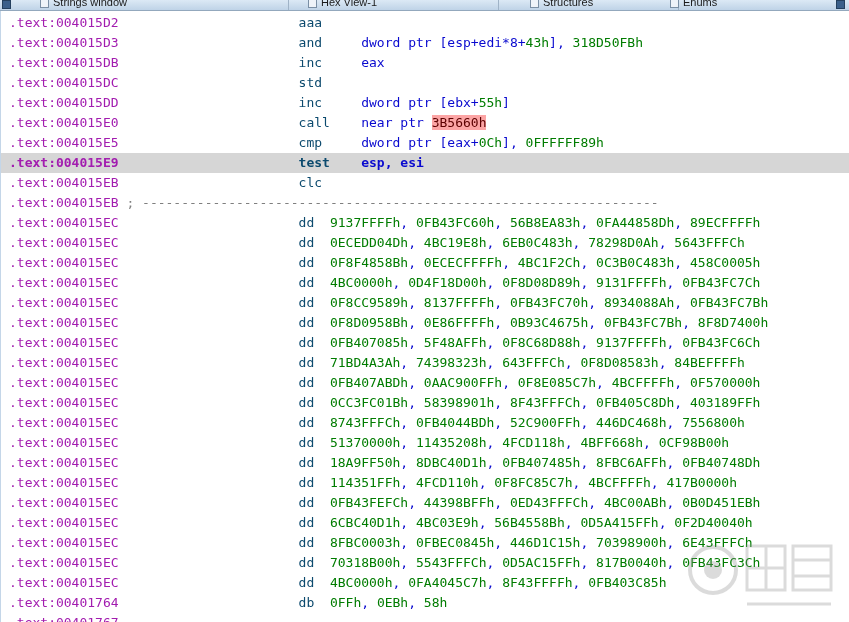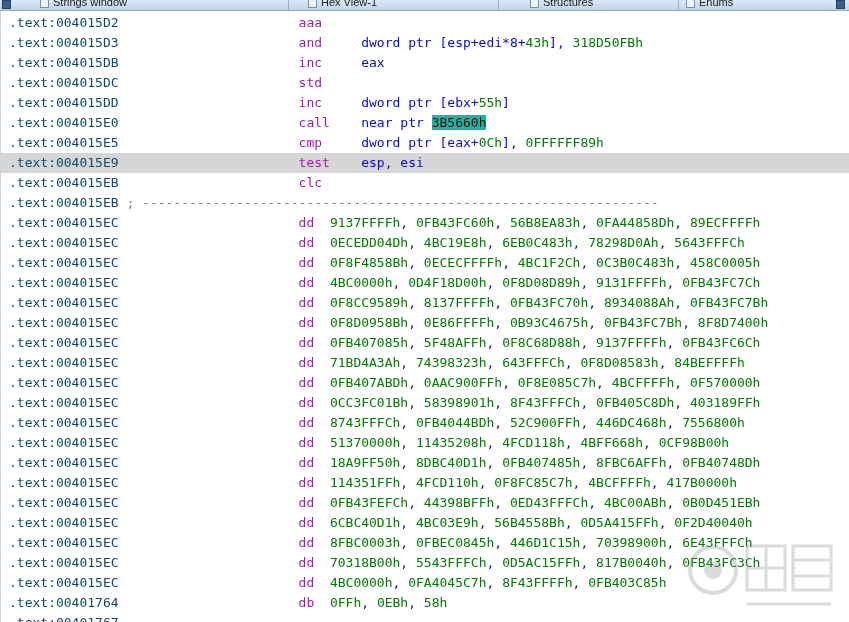--- a/index.html
+++ b/index.html
@@ -31,28 +31,28 @@
   }
   
   .listing{
     position:absolute;top:11px;left:0;right:0;bottom:0;
     background:#fff;overflow:hidden;
     font-size:13px;line-height:20px;white-space:pre;
     padding:2px 0 0 8px;
     border-left:1px solid #c4d6e8;
   }
   .row{height:20px;margin-left:-8px;padding-left:8px;}
-  .row.hl{background:#d6d6d6;}
-  .t-addr{color:#0c4a6e;}
-  .t-mn{color:#a21caf;}
+  .row.hl{background:#d6d6d6;font-weight:bold;}
+  .t-addr{color:#a21caf;}
+  .t-mn{color:#0c4a6e;}
   .t-op{color:#0909cf;}
   .t-num{color:#007c00;}
   .t-sep{color:#7f7f7f;}
   .t-pad{color:#000;}
-  .t-hlred{background:#14b8a6;color:#5c0000;}
+  .t-hlred{background:#fca5a5;color:#5c0000;}
   
   .watermark{
     position:absolute;right:6px;bottom:4px;opacity:.30;z-index:9;
     pointer-events:none;
   }
 </style>
 </head>
 <body>
 
 <div class="tabbar">
@@ -72,21 +72,21 @@
 
   <span class="tsep" style="left:498px"></span>
 
   <div class="tab" style="left:530px">
     <span class="ticon"></span>
     <span class="tlabel">Structures</span>
   </div>
 
   <span class="tsep" style="left:678px"></span>
 
-  <div class="tab" style="left:686px">
+  <div class="tab" style="left:670px">
     <span class="ticon"></span>
     <span class="tlabel">Enums</span>
   </div>
 
   <span class="tbicon" style="left:836px"></span>
 </div>
 
 <div class="listing"><div class="row"><span class="t-addr">.text:004015D2</span><span class="t-pad">                       </span><span class="t-mn">aaa</span></div><div class="row"><span class="t-addr">.text:004015D3</span><span class="t-pad">                       </span><span class="t-mn">and     </span><span class="t-op">dword ptr [esp+edi*8+</span><span class="t-num">43h</span><span class="t-op">], </span><span class="t-num">318D50FBh</span></div><div class="row"><span class="t-addr">.text:004015DB</span><span class="t-pad">                       </span><span class="t-mn">inc     </span><span class="t-op">eax</span></div><div class="row"><span class="t-addr">.text:004015DC</span><span class="t-pad">                       </span><span class="t-mn">std</span></div><div class="row"><span class="t-addr">.text:004015DD</span><span class="t-pad">                       </span><span class="t-mn">inc     </span><span class="t-op">dword ptr [ebx+</span><span class="t-num">55h</span><span class="t-op">]</span></div><div class="row"><span class="t-addr">.text:004015E0</span><span class="t-pad">                       </span><span class="t-mn">call    </span><span class="t-op">near ptr </span><span class="t-hlred">3B5660h</span></div><div class="row"><span class="t-addr">.text:004015E5</span><span class="t-pad">                       </span><span class="t-mn">cmp     </span><span class="t-op">dword ptr [eax+</span><span class="t-num">0Ch</span><span class="t-op">], </span><span class="t-num">0FFFFFF89h</span></div><div class="row hl"><span class="t-addr">.text:004015E9</span><span class="t-pad">                       </span><span class="t-mn">test    </span><span class="t-op">esp, esi</span></div><div class="row"><span class="t-addr">.text:004015EB</span><span class="t-pad">                       </span><span class="t-mn">clc</span></div><div class="row"><span class="t-addr">.text:004015EB</span><span class="t-sep"> ; ------------------------------------------------------------------</span></div><div class="row"><span class="t-addr">.text:004015EC</span><span class="t-pad">                       </span><span class="t-mn">dd</span><span class="t-pad">  </span><span class="t-num">9137FFFFh</span><span class="t-op">, </span><span class="t-num">0FB43FC60h</span><span class="t-op">, </span><span class="t-num">56B8EA83h</span><span class="t-op">, </span><span class="t-num">0FA44858Dh</span><span class="t-op">, </span><span class="t-num">89ECFFFFh</span></div><div class="row"><span class="t-addr">.text:004015EC</span><span class="t-pad">                       </span><span class="t-mn">dd</span><span class="t-pad">  </span><span class="t-num">0ECEDD04Dh</span><span class="t-op">, </span><span class="t-num">4BC19E8h</span><span class="t-op">, </span><span class="t-num">6EB0C483h</span><span class="t-op">, </span><span class="t-num">78298D0Ah</span><span class="t-op">, </span><span class="t-num">5643FFFCh</span></div><div class="row"><span class="t-addr">.text:004015EC</span><span class="t-pad">                       </span><span class="t-mn">dd</span><span class="t-pad">  </span><span class="t-num">0F8F4858Bh</span><span class="t-op">, </span><span class="t-num">0ECECFFFFh</span><span class="t-op">, </span><span class="t-num">4BC1F2Ch</span><span class="t-op">, </span><span class="t-num">0C3B0C483h</span><span class="t-op">, </span><span class="t-num">458C0005h</span></div><div class="row"><span class="t-addr">.text:004015EC</span><span class="t-pad">                       </span><span class="t-mn">dd</span><span class="t-pad">  </span><span class="t-num">4BC0000h</span><span class="t-op">, </span><span class="t-num">0D4F18D00h</span><span class="t-op">, </span><span class="t-num">0F8D08D89h</span><span class="t-op">, </span><span class="t-num">9131FFFFh</span><span class="t-op">, </span><span class="t-num">0FB43FC7Ch</span></div><div class="row"><span class="t-addr">.text:004015EC</span><span class="t-pad">                       </span><span class="t-mn">dd</span><span class="t-pad">  </span><span class="t-num">0F8CC9589h</span><span class="t-op">, </span><span class="t-num">8137FFFFh</span><span class="t-op">, </span><span class="t-num">0FB43FC70h</span><span class="t-op">, </span><span class="t-num">8934088Ah</span><span class="t-op">, </span><span class="t-num">0FB43FC7Bh</span></div><div class="row"><span class="t-addr">.text:004015EC</span><span class="t-pad">                       </span><span class="t-mn">dd</span><span class="t-pad">  </span><span class="t-num">0F8D0958Bh</span><span class="t-op">, </span><span class="t-num">0E86FFFFh</span><span class="t-op">, </span><span class="t-num">0B93C4675h</span><span class="t-op">, </span><span class="t-num">0FB43FC7Bh</span><span class="t-op">, </span><span class="t-num">8F8D7400h</span></div><div class="row"><span class="t-addr">.text:004015EC</span><span class="t-pad">                       </span><span class="t-mn">dd</span><span class="t-pad">  </span><span class="t-num">0FB407085h</span><span class="t-op">, </span><span class="t-num">5F48AFFh</span><span class="t-op">, </span><span class="t-num">0F8C68D88h</span><span class="t-op">, </span><span class="t-num">9137FFFFh</span><span class="t-op">, </span><span class="t-num">0FB43FC6Ch</span></div><div class="row"><span class="t-addr">.text:004015EC</span><span class="t-pad">                       </span><span class="t-mn">dd</span><span class="t-pad">  </span><span class="t-num">71BD4A3Ah</span><span class="t-op">, </span><span class="t-num">74398323h</span><span class="t-op">, </span><span class="t-num">643FFFCh</span><span class="t-op">, </span><span class="t-num">0F8D08583h</span><span class="t-op">, </span><span class="t-num">84BEFFFFh</span></div><div class="row"><span class="t-addr">.text:004015EC</span><span class="t-pad">                       </span><span class="t-mn">dd</span><span class="t-pad">  </span><span class="t-num">0FB407ABDh</span><span class="t-op">, </span><span class="t-num">0AAC900FFh</span><span class="t-op">, </span><span class="t-num">0F8E085C7h</span><span class="t-op">, </span><span class="t-num">4BCFFFFh</span><span class="t-op">, </span><span class="t-num">0F570000h</span></div><div class="row"><span class="t-addr">.text:004015EC</span><span class="t-pad">                       </span><span class="t-mn">dd</span><span class="t-pad">  </span><span class="t-num">0CC3FC01Bh</span><span class="t-op">, </span><span class="t-num">58398901h</span><span class="t-op">, </span><span class="t-num">8F43FFFCh</span><span class="t-op">, </span><span class="t-num">0FB405C8Dh</span><span class="t-op">, </span><span class="t-num">403189FFh</span></div><div class="row"><span class="t-addr">.text:004015EC</span><span class="t-pad">                       </span><span class="t-mn">dd</span><span class="t-pad">  </span><span class="t-num">8743FFFCh</span><span class="t-op">, </span><span class="t-num">0FB4044BDh</span><span class="t-op">, </span><span class="t-num">52C900FFh</span><span class="t-op">, </span><span class="t-num">446DC468h</span><span class="t-op">, </span><span class="t-num">7556800h</span></div><div class="row"><span class="t-addr">.text:004015EC</span><span class="t-pad">                       </span><span class="t-mn">dd</span><span class="t-pad">  </span><span class="t-num">51370000h</span><span class="t-op">, </span><span class="t-num">11435208h</span><span class="t-op">, </span><span class="t-num">4FCD118h</span><span class="t-op">, </span><span class="t-num">4BFF668h</span><span class="t-op">, </span><span class="t-num">0CF98B00h</span></div><div class="row"><span class="t-addr">.text:004015EC</span><span class="t-pad">                       </span><span class="t-mn">dd</span><span class="t-pad">  </span><span class="t-num">18A9FF50h</span><span class="t-op">, </span><span class="t-num">8DBC40D1h</span><span class="t-op">, </span><span class="t-num">0FB407485h</span><span class="t-op">, </span><span class="t-num">8FBC6AFFh</span><span class="t-op">, </span><span class="t-num">0FB40748Dh</span></div><div class="row"><span class="t-addr">.text:004015EC</span><span class="t-pad">                       </span><span class="t-mn">dd</span><span class="t-pad">  </span><span class="t-num">114351FFh</span><span class="t-op">, </span><span class="t-num">4FCD110h</span><span class="t-op">, </span><span class="t-num">0F8FC85C7h</span><span class="t-op">, </span><span class="t-num">4BCFFFFh</span><span class="t-op">, </span><span class="t-num">417B0000h</span></div><div class="row"><span class="t-addr">.text:004015EC</span><span class="t-pad">                       </span><span class="t-mn">dd</span><span class="t-pad">  </span><span class="t-num">0FB43FEFCh</span><span class="t-op">, </span><span class="t-num">44398BFFh</span><span class="t-op">, </span><span class="t-num">0ED43FFFCh</span><span class="t-op">, </span><span class="t-num">4BC00ABh</span><span class="t-op">, </span><span class="t-num">0B0D451EBh</span></div><div class="row"><span class="t-addr">.text:004015EC</span><span class="t-pad">                       </span><span class="t-mn">dd</span><span class="t-pad">  </span><span class="t-num">6CBC40D1h</span><span class="t-op">, </span><span class="t-num">4BC03E9h</span><span class="t-op">, </span><span class="t-num">56B4558Bh</span><span class="t-op">, </span><span class="t-num">0D5A415FFh</span><span class="t-op">, </span><span class="t-num">0F2D40040h</span></div><div class="row"><span class="t-addr">.text:004015EC</span><span class="t-pad">                       </span><span class="t-mn">dd</span><span class="t-pad">  </span><span class="t-num">8FBC0003h</span><span class="t-op">, </span><span class="t-num">0FBEC0845h</span><span class="t-op">, </span><span class="t-num">446D1C15h</span><span class="t-op">, </span><span class="t-num">70398900h</span><span class="t-op">, </span><span class="t-num">6E43FFFCh</span></div><div class="row"><span class="t-addr">.text:004015EC</span><span class="t-pad">                       </span><span class="t-mn">dd</span><span class="t-pad">  </span><span class="t-num">70318B00h</span><span class="t-op">, </span><span class="t-num">5543FFFCh</span><span class="t-op">, </span><span class="t-num">0D5AC15FFh</span><span class="t-op">, </span><span class="t-num">817B0040h</span><span class="t-op">, </span><span class="t-num">0FB43FC3Ch</span></div><div class="row"><span class="t-addr">.text:004015EC</span><span class="t-pad">                       </span><span class="t-mn">dd</span><span class="t-pad">  </span><span class="t-num">4BC0000h</span><span class="t-op">, </span><span class="t-num">0FA4045C7h</span><span class="t-op">, </span><span class="t-num">8F43FFFFh</span><span class="t-op">, </span><span class="t-num">0FB403C85h</span></div><div class="row"><span class="t-addr">.text:00401764</span><span class="t-pad">                       </span><span class="t-mn">db</span><span class="t-pad">  </span><span class="t-num">0FFh</span><span class="t-op">, </span><span class="t-num">0EBh</span><span class="t-op">, </span><span class="t-num">58h</span></div><div class="row"><span class="t-addr">.text:00401767</span></div></div>
 
 <div class="watermark">

